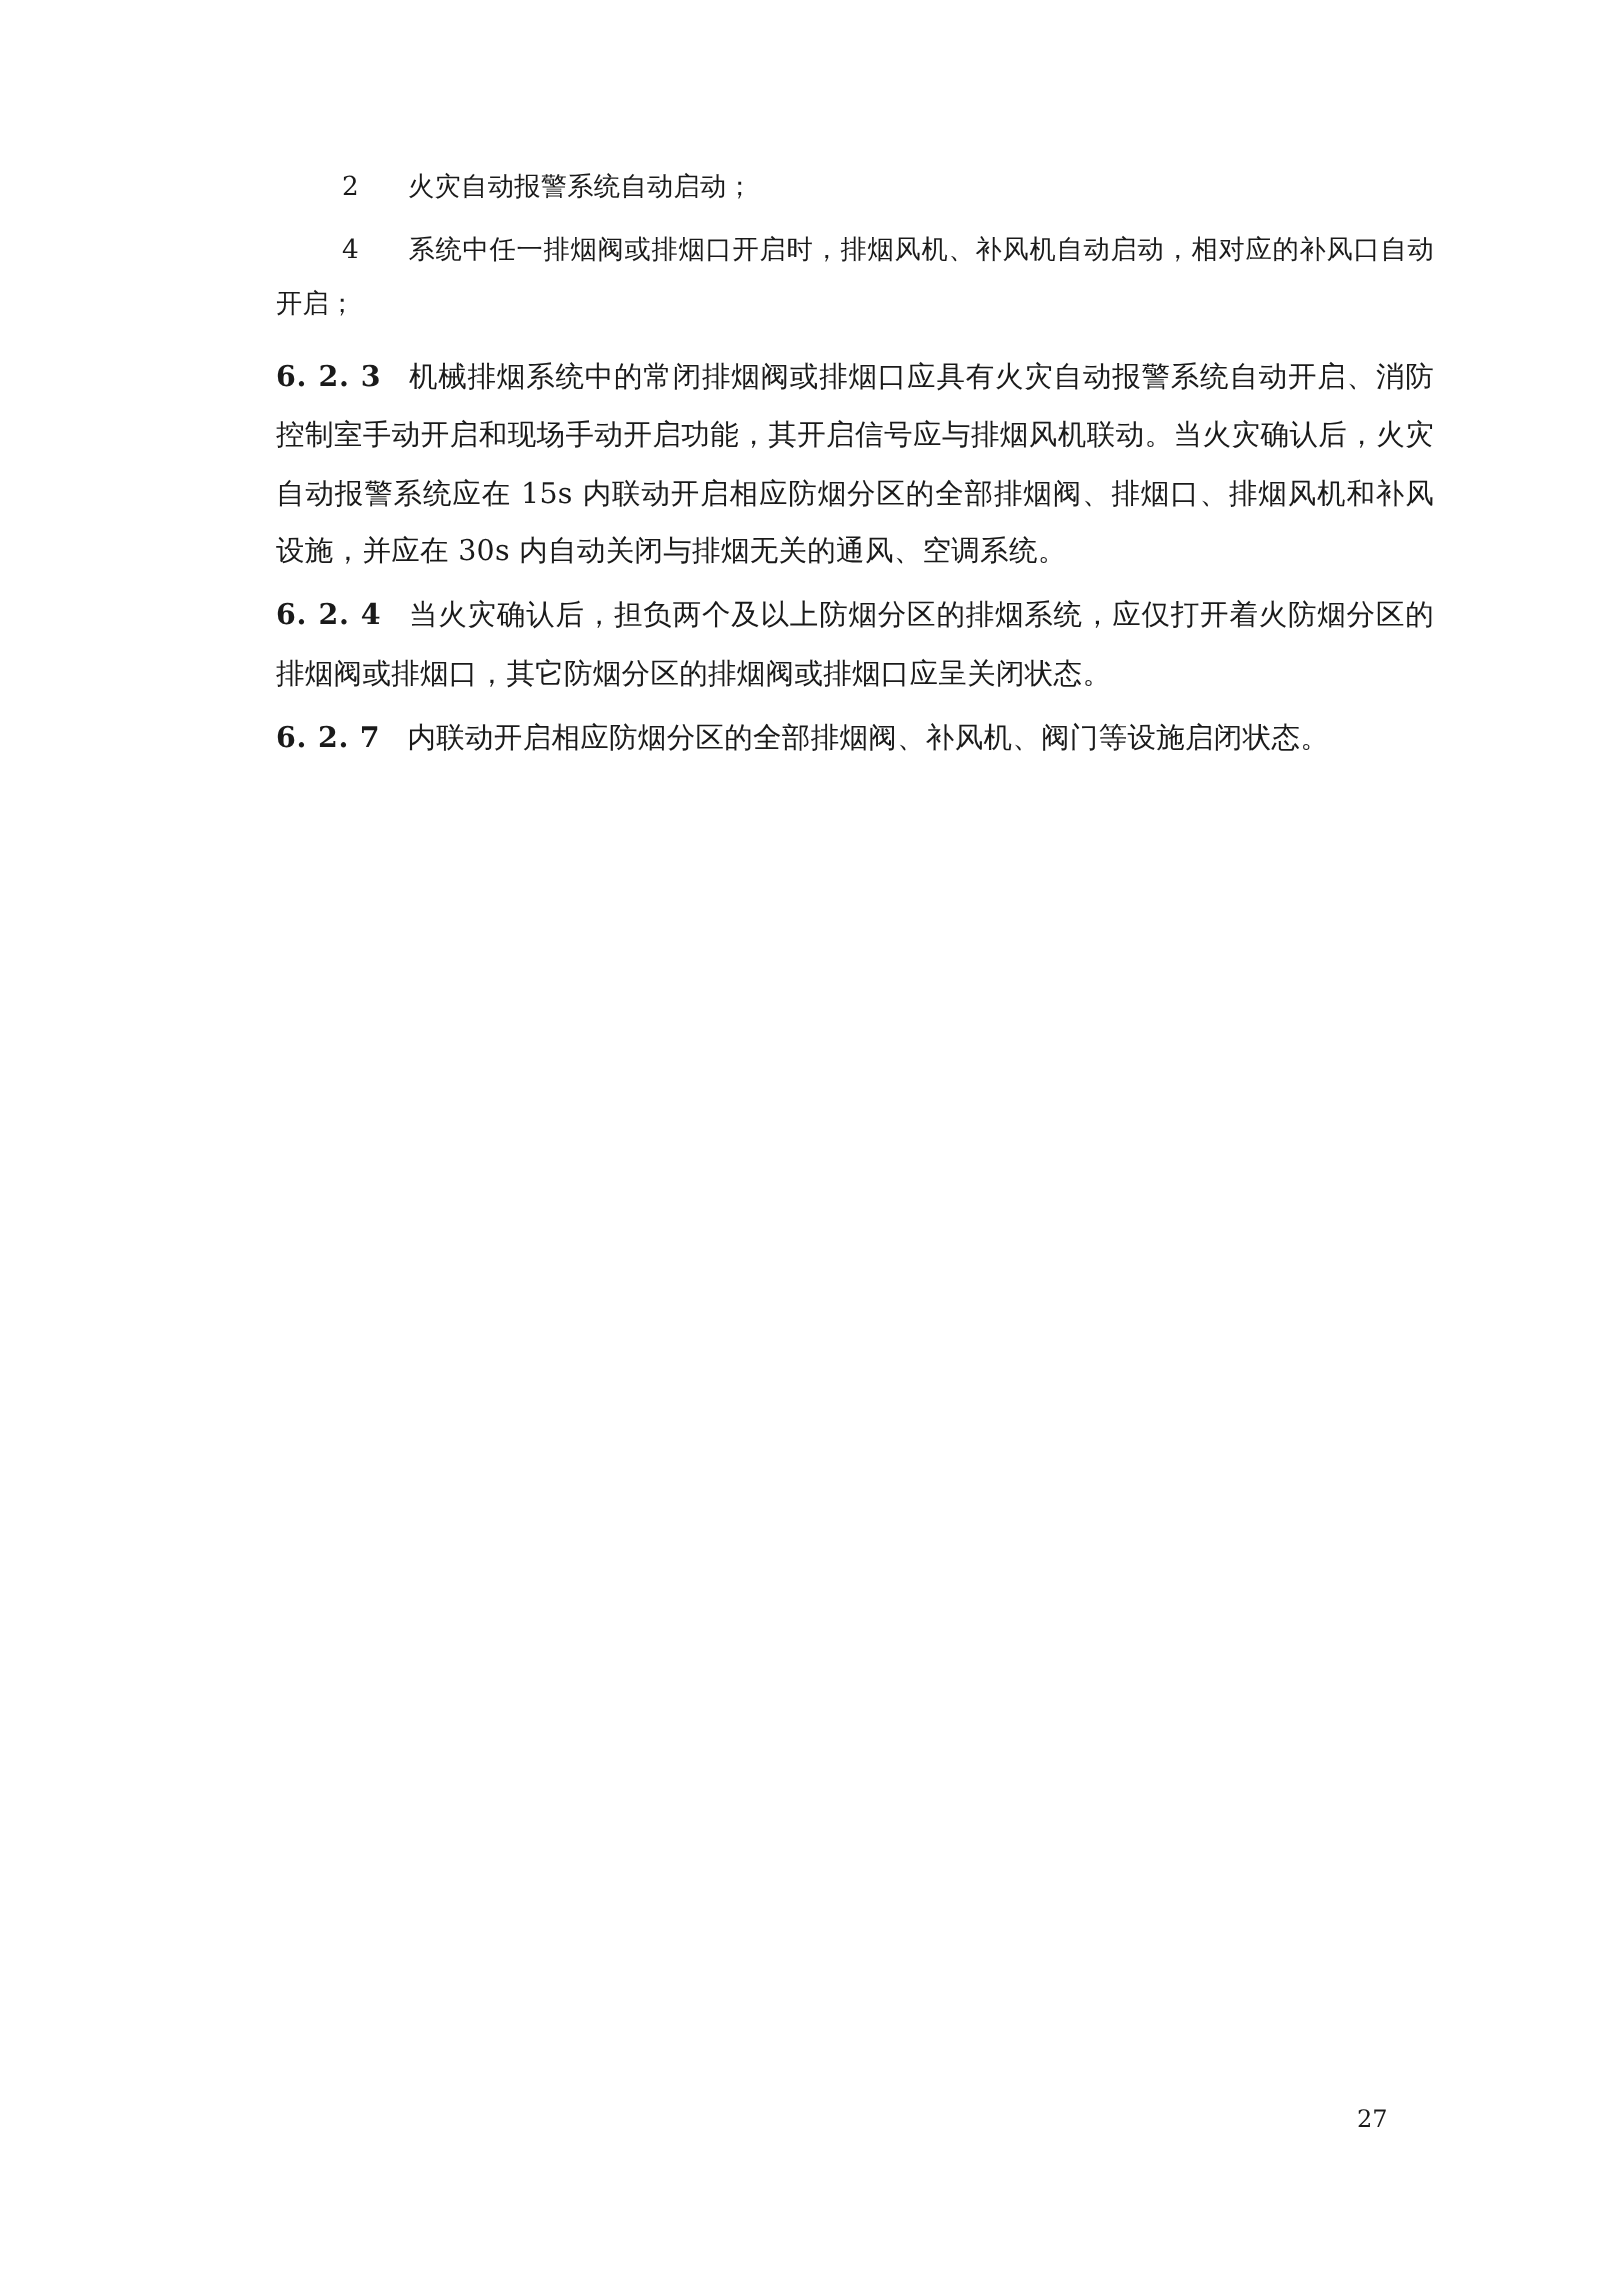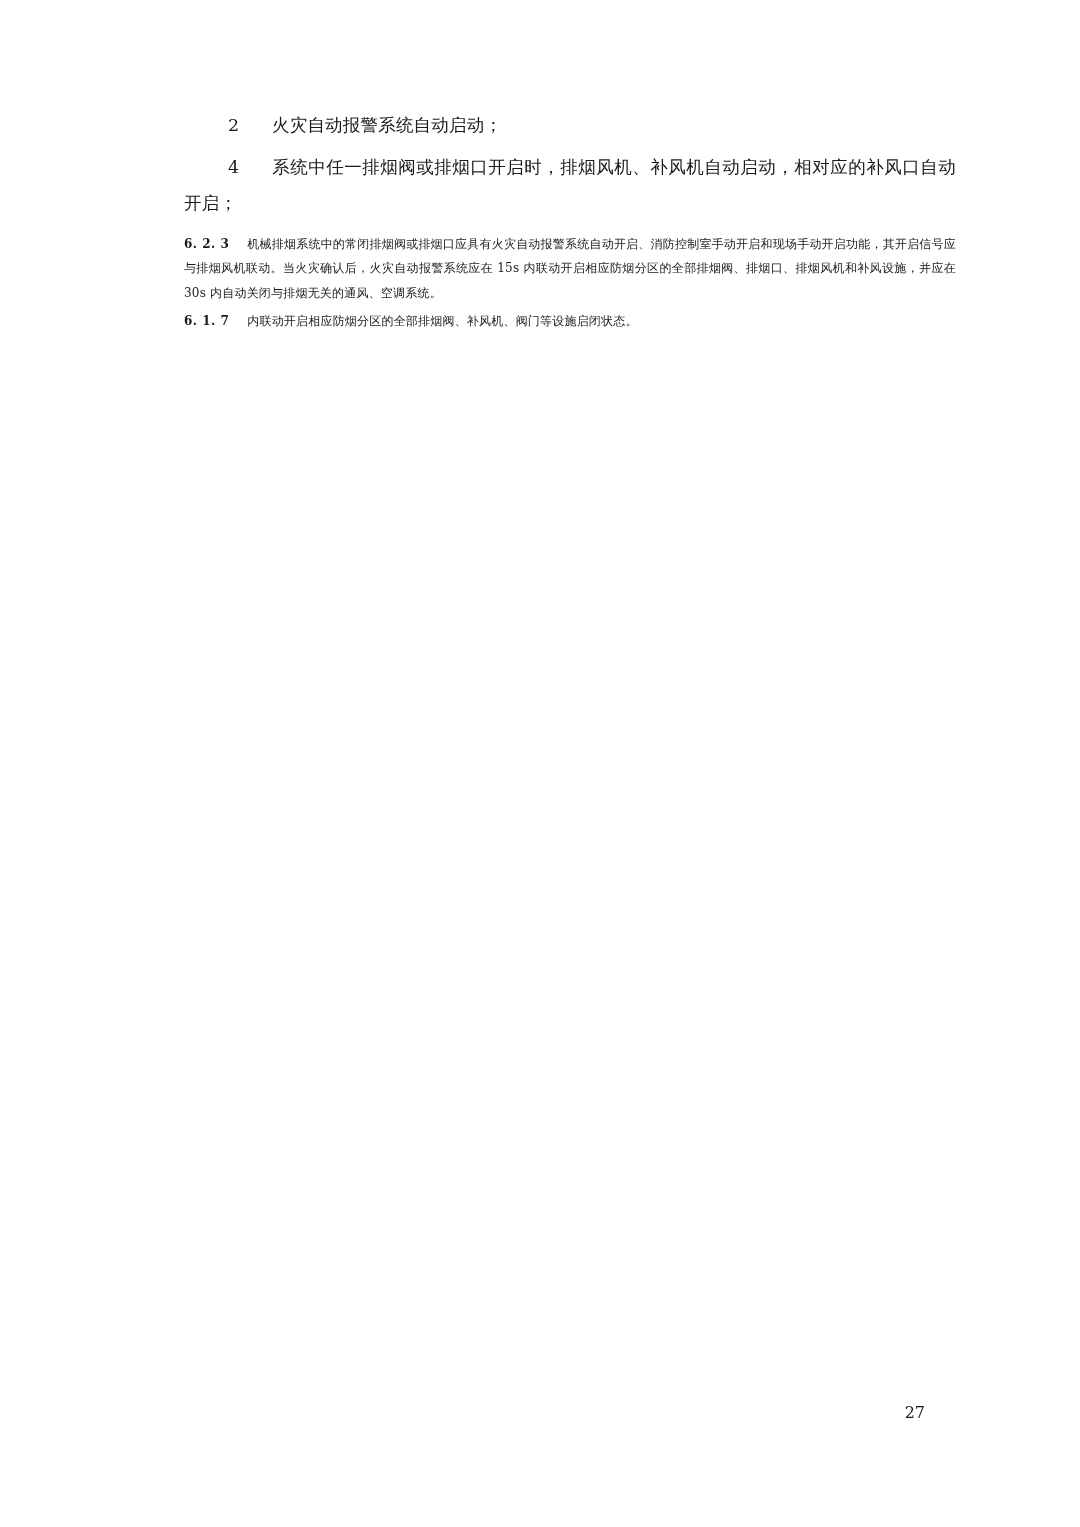--- a/index.html
+++ b/index.html
@@ -32,21 +32,21 @@
     letter-spacing: 0.2px;
   }
   .numbered-item .num {
     display: inline-block;
     width: 44px;
     text-align: left;
     padding-left: 44px;
     box-sizing: content-box;
   }
   .clause {
-    font-size: 12px;
+    font-size: 19px;
     line-height: 2.05;
     margin: 0 0 4px 0;
     text-align: justify;
     letter-spacing: 0.2px;
   }
   .clause .clause-no {
     font-weight: bold;
     letter-spacing: 0.5px;
     margin-right: 18px;
   }
@@ -78,23 +78,26 @@
       <span class="num">4</span><span>系统中任一排烟阀或排烟口开启时，排烟风机、补风机自动启动，相对应的补风口自动开启；</span>
     </p>
 
 
     <div class="spacer-sm"></div>
 
     <p class="clause">
       <span class="clause-no">6. 2. 3</span><span class="clause-body">机械排烟系统中的常闭排烟阀或排烟口应具有火灾自动报警系统自动开启、消防控制室手动开启和现场手动开启功能，其开启信号应与排烟风机联动。当火灾确认后，火灾自动报警系统应在 15s 内联动开启相应防烟分区的全部排烟阀、排烟口、排烟风机和补风设施，并应在 30s 内自动关闭与排烟无关的通风、空调系统。</span>
     </p>
 
+    <p class="clause">
+      <span class="clause-no">6. 2. 4</span><span class="clause-body">当火灾确认后，担负两个及以上防烟分区的排烟系统，应仅打开着火防烟分区的排烟阀或排烟口，其它防烟分区的排烟阀或排烟口应呈关闭状态。</span>
+    </p>
 
 
 
     <p class="clause">
-      <span class="clause-no">6. 1. 7</span><span class="clause-body">内联动开启相应防烟分区的全部排烟阀、补风机、阀门等设施启闭状态。</span>
+      <span class="clause-no">6. 2. 7</span><span class="clause-body">内联动开启相应防烟分区的全部排烟阀、补风机、阀门等设施启闭状态。</span>
     </p>
 
   </div>
 
   <div class="page-number">27</div>
 </div>
 
 </body></html>

